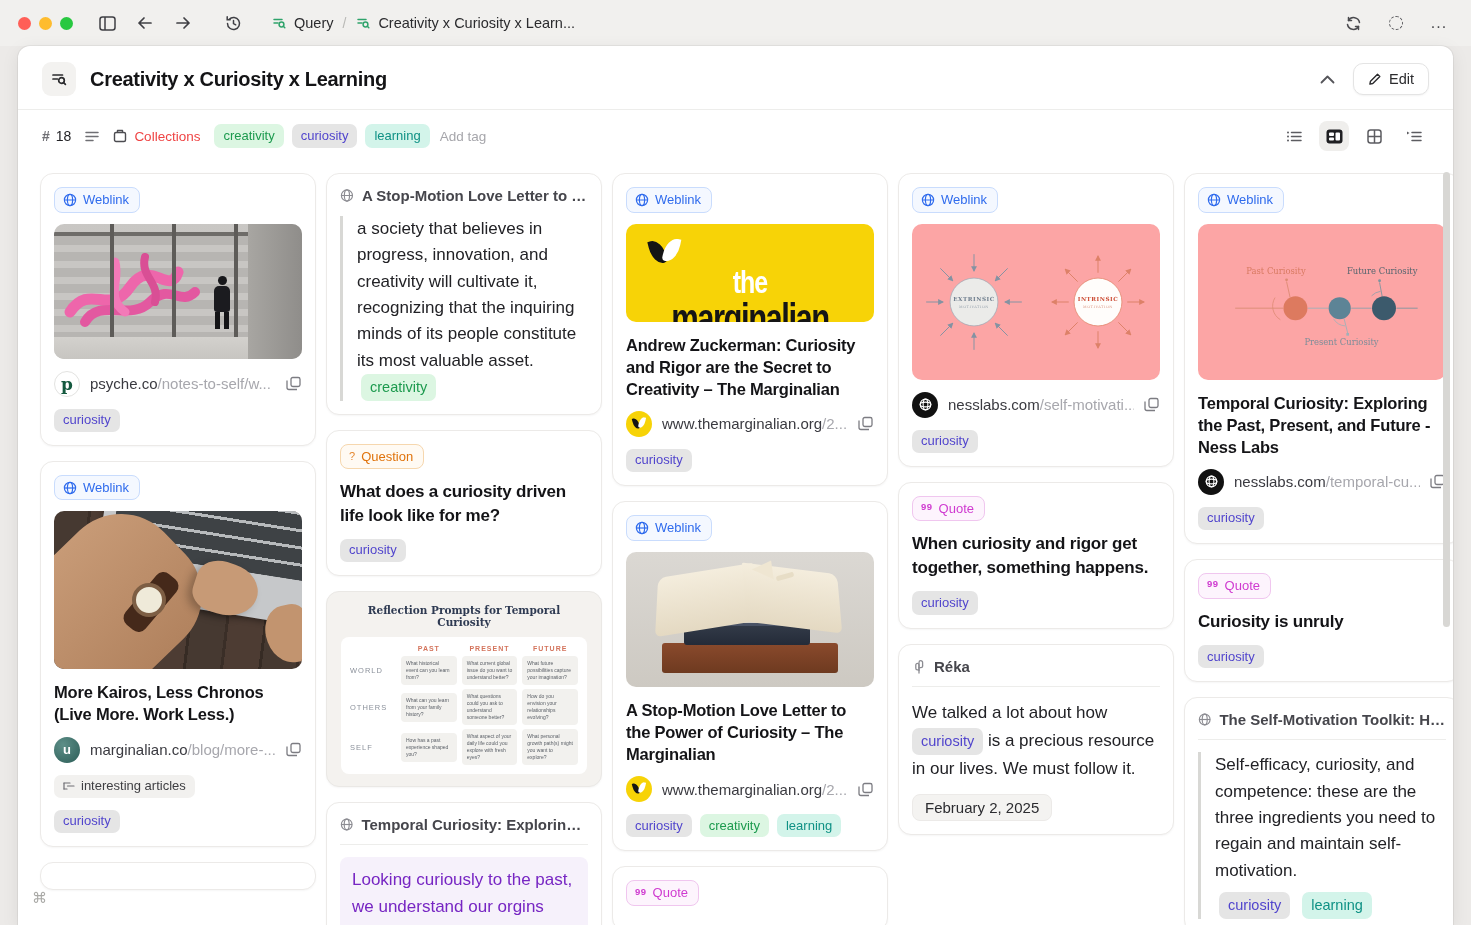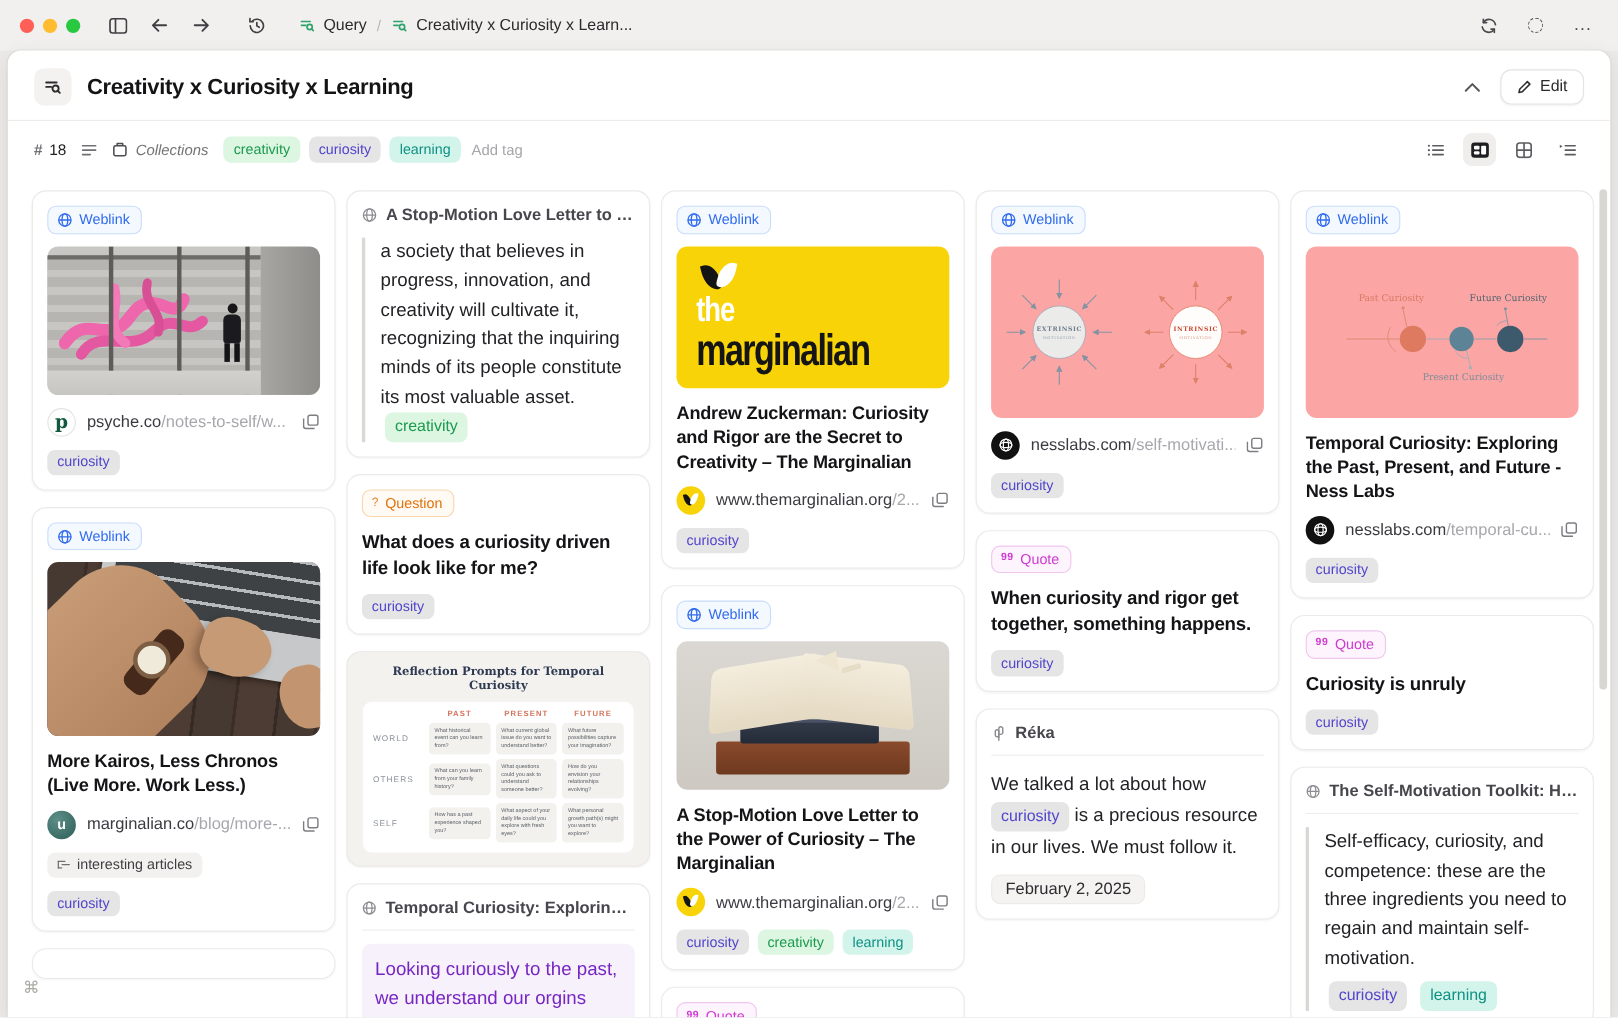--- a/index.html
+++ b/index.html
@@ -13,34 +13,34 @@
   .chrome-btn { width:28px; height:28px; display:flex; align-items:center; justify-content:center; color:#3f3f44; background:none; border:none; font-size:17px; }
   .chrome svg { display:block; }
   .crumbs { display:flex; align-items:center; gap:9px; margin-left:14px; font-size:14.5px; color:#2b2b2e; }
   .crumb { display:flex; align-items:center; gap:7px; }
   .crumb-sep { color:#b9b9b6; font-size:14px; }
   .chrome-right { margin-left:auto; display:flex; align-items:center; gap:22px; color:#4a4a4e; }
   .dotted-circle { width:14px; height:14px; border:1.6px dashed #5a5a5e; border-radius:50%; }
   .ellipsis { font-size:16px; letter-spacing:1px; color:#4a4a4e; }
 
   
-  .window { position:relative; margin:0 7px; height:879px; background:#fff; border-radius:12px 12px 0 0; box-shadow:0 0 0 1px rgba(0,0,0,.05), 0 4px 18px rgba(0,0,0,.08); overflow:hidden; display:flex; flex-direction:column; }
+  .window { position:relative; margin:0 18px; height:879px; background:#fff; border-radius:12px 12px 0 0; box-shadow:0 0 0 1px rgba(0,0,0,.05), 0 4px 18px rgba(0,0,0,.08); overflow:hidden; display:flex; flex-direction:column; }
   .win-header { display:flex; align-items:center; gap:14px; padding:16px 24px 13px; border-bottom:1px solid #ededeb; }
   .query-btn { width:34px; height:34px; border-radius:9px; background:#f3f2f0; display:flex; align-items:center; justify-content:center; border:none; }
   .page-title { font-size:20px; font-weight:700; letter-spacing:-.3px; color:#141416; }
   .hdr-right { margin-left:auto; display:flex; align-items:center; gap:18px; }
   .collapse-btn { border:none; background:none; color:#55555a; display:flex; }
   .edit-btn { display:flex; align-items:center; gap:7px; font-size:14.5px; font-weight:500; color:#2b2b2e; background:#fff; border:1px solid #e4e4e4; border-radius:10px; padding:7px 14px; box-shadow:0 1px 2px rgba(0,0,0,.05); }
 
   
   .toolbar { display:flex; align-items:center; gap:14px; padding:11px 24px 9px; }
   .hash { color:#6f6f74; font-size:14px; font-weight:600; }
   .count { font-size:14px; color:#232326; margin-left:-8px; }
   .tb-icon { color:#6f6f74; display:flex; }
-  .collections { display:flex; align-items:center; gap:7px; font-size:13.5px; color:#737373;font-style:italic; }
+  .collections { display:flex; align-items:center; gap:7px; font-size:13.5px; color:#ef4444; }
   .tagbar { display:flex; align-items:center; gap:8px; }
   .tag { display:inline-block; font-size:13px; padding:3.5px 9px; border-radius:7px; line-height:1.25; white-space:nowrap; }
   .tag-creativity { background:#dcf6e2; color:#1c9a4e; }
   .tag-curiosity  { background:#e5e5e5; color:#5145cd; }
   .tag-learning   { background:#d3f4ea; color:#0f9185; }
   .add-tag { font-size:13.5px; color:#a6a6ab; margin-left:2px; }
   .views { margin-left:auto; display:flex; align-items:center; gap:10px; }
   .view-btn { width:30px; height:30px; display:flex; align-items:center; justify-content:center; border:none; background:none; border-radius:8px; color:#5c5c61; }
   .view-btn.active { background:#efeeec; color:#1f1f22; }
 
@@ -93,21 +93,21 @@
   .kairos-img { height:158px; background:repeating-linear-gradient(97deg,#463931 0 34px,#3a2e27 34px 37px,#4d3c33 37px 72px,#362b24 72px 75px); }
   .laptop { position:absolute; right:-28px; top:-30px; width:230px; height:130px; background:#c6c8ca; border-radius:8px; transform:rotate(9deg); box-shadow:0 2px 6px rgba(0,0,0,.4); }
   .keys { position:absolute; left:12px; top:12px; right:12px; height:74px; background:repeating-linear-gradient(0deg,#3e4245 0 14px,#b7babc 14px 17px),repeating-linear-gradient(90deg,rgba(0,0,0,0) 0 20px,#b7babc 20px 23px); background-color:#3e4245; border-radius:4px; }
   .arm { position:absolute; left:-30px; bottom:-52px; width:150px; height:210px; background:linear-gradient(90deg,#c79a76,#b2835f); border-radius:60px; transform:rotate(46deg); }
   .watch-strap { position:absolute; left:84px; top:58px; width:26px; height:66px; background:#45291a; border-radius:9px; transform:rotate(40deg); }
   .watch-face { position:absolute; left:78px; top:72px; width:34px; height:34px; background:#efead9; border:4px solid #7d5e44; border-radius:50%; }
   .hand { position:absolute; right:44px; top:52px; width:64px; height:52px; background:#c79a76; border-radius:45% 55% 60% 40%; transform:rotate(18deg); box-shadow:-4px 4px 8px rgba(0,0,0,.25); }
   .hand2 { position:absolute; right:-10px; bottom:6px; width:46px; height:58px; background:#c2946f; border-radius:50% 40% 20% 60%; transform:rotate(-12deg); }
 
   
-  .marg-img { height:129px; background:#f7d307; padding:14px 18px; }
+  .marg-img { height:98px; background:#f7d307; padding:14px 18px;text-align:center; }
   .petals { position:relative; height:30px; }
   .petal { position:absolute; width:15px; height:24px; }
   .petal.black { left:6px; top:2px; background:#141414; border-radius:0 90% 4px 90%; transform:rotate(-14deg); }
   .petal.white { left:20px; top:0; background:#fff; border-radius:90% 0 90% 4px; transform:rotate(12deg); }
   .marg-the { color:#fff; font-weight:800; font-size:25px; letter-spacing:-1px; transform:scaleY(1.25); transform-origin:left top; line-height:.95; }
   .marg-word { color:#151515; font-weight:800; font-size:31px; letter-spacing:-1.5px; transform:scaleY(1.3); transform-origin:left top; line-height:1; margin-top:7px; }
 
   
   .book-img { height:135px; background:linear-gradient(180deg,#dbd8d3,#cdc9c2); }
   .bk-bottom { position:absolute; left:36px; right:36px; bottom:14px; height:30px; background:linear-gradient(180deg,#8a4a2c,#6e3a20); border-radius:3px; }

